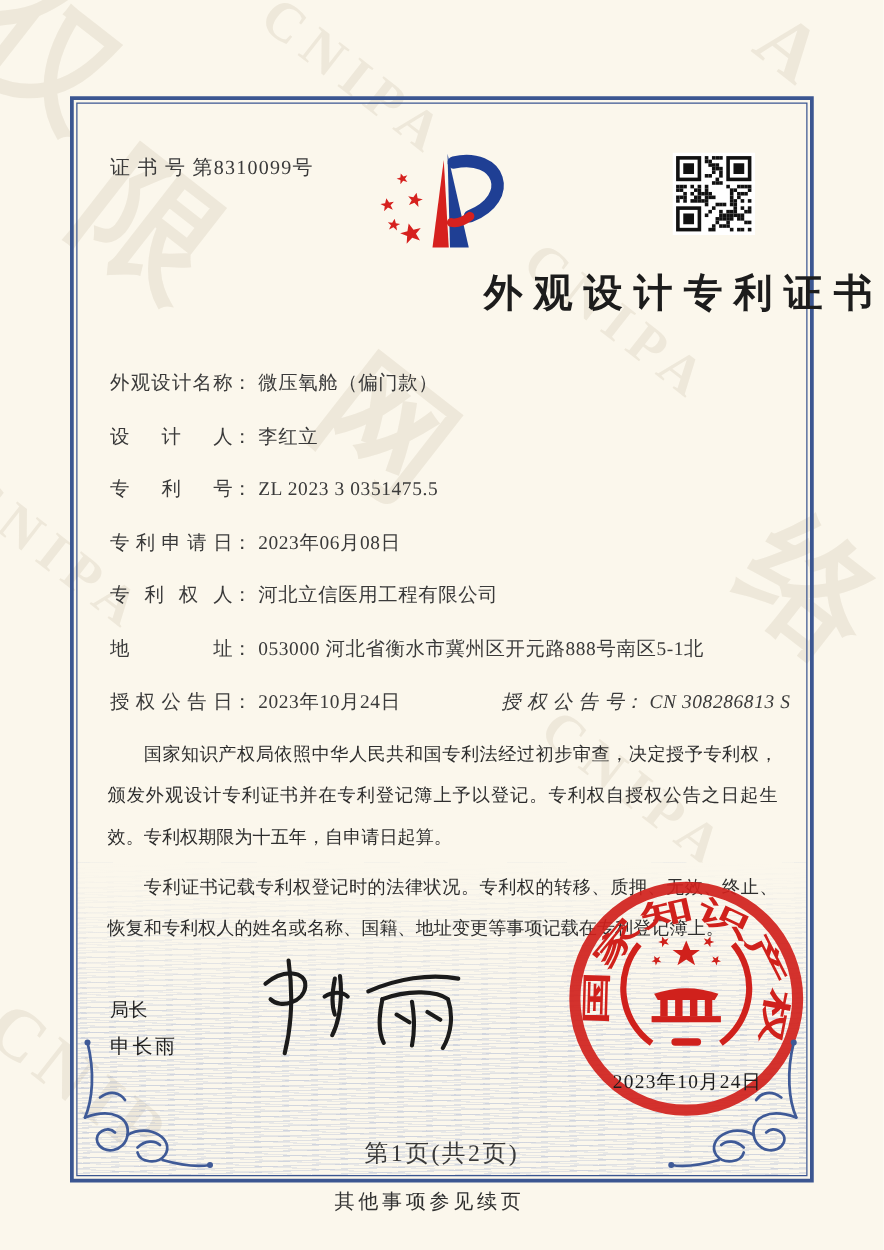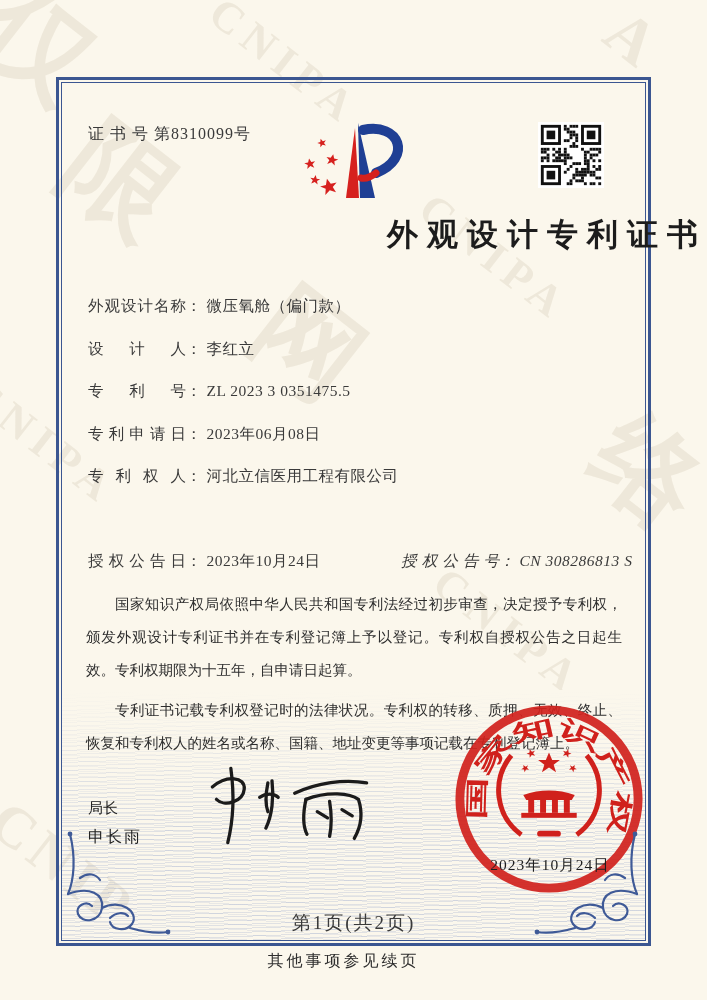--- a/index.html
+++ b/index.html
@@ -273,20 +273,23 @@
     </div>
     <div class="field-row row-3">
       <span class="f-label">专利号</span><span class="f-colon">：</span><span class="f-value">ZL 2023 3 0351475.5</span>
     </div>
     <div class="field-row row-4">
       <span class="f-label">专利申请日</span><span class="f-colon">：</span><span class="f-value">2023年06月08日</span>
     </div>
     <div class="field-row row-5">
       <span class="f-label">专利权人</span><span class="f-colon">：</span><span class="f-value">河北立信医用工程有限公司</span>
     </div>
+    <div class="field-row row-6">
+      <span class="f-label">地址</span><span class="f-colon">：</span><span class="f-value">053000 河北省衡水市冀州区开元路888号南区5-1北</span>
+    </div>
     <div class="field-row row-7">
       <span>
         <span class="f-label">授权公告日</span><span class="f-colon">：</span><span class="f-value">2023年10月24日</span>
       </span>
       <span class="grant-no">
         <span class="f-label">授权公告号</span><span class="f-colon">：</span><span class="f-value">CN 308286813 S</span>
       </span>
     </div>
 
     <div class="paras">

